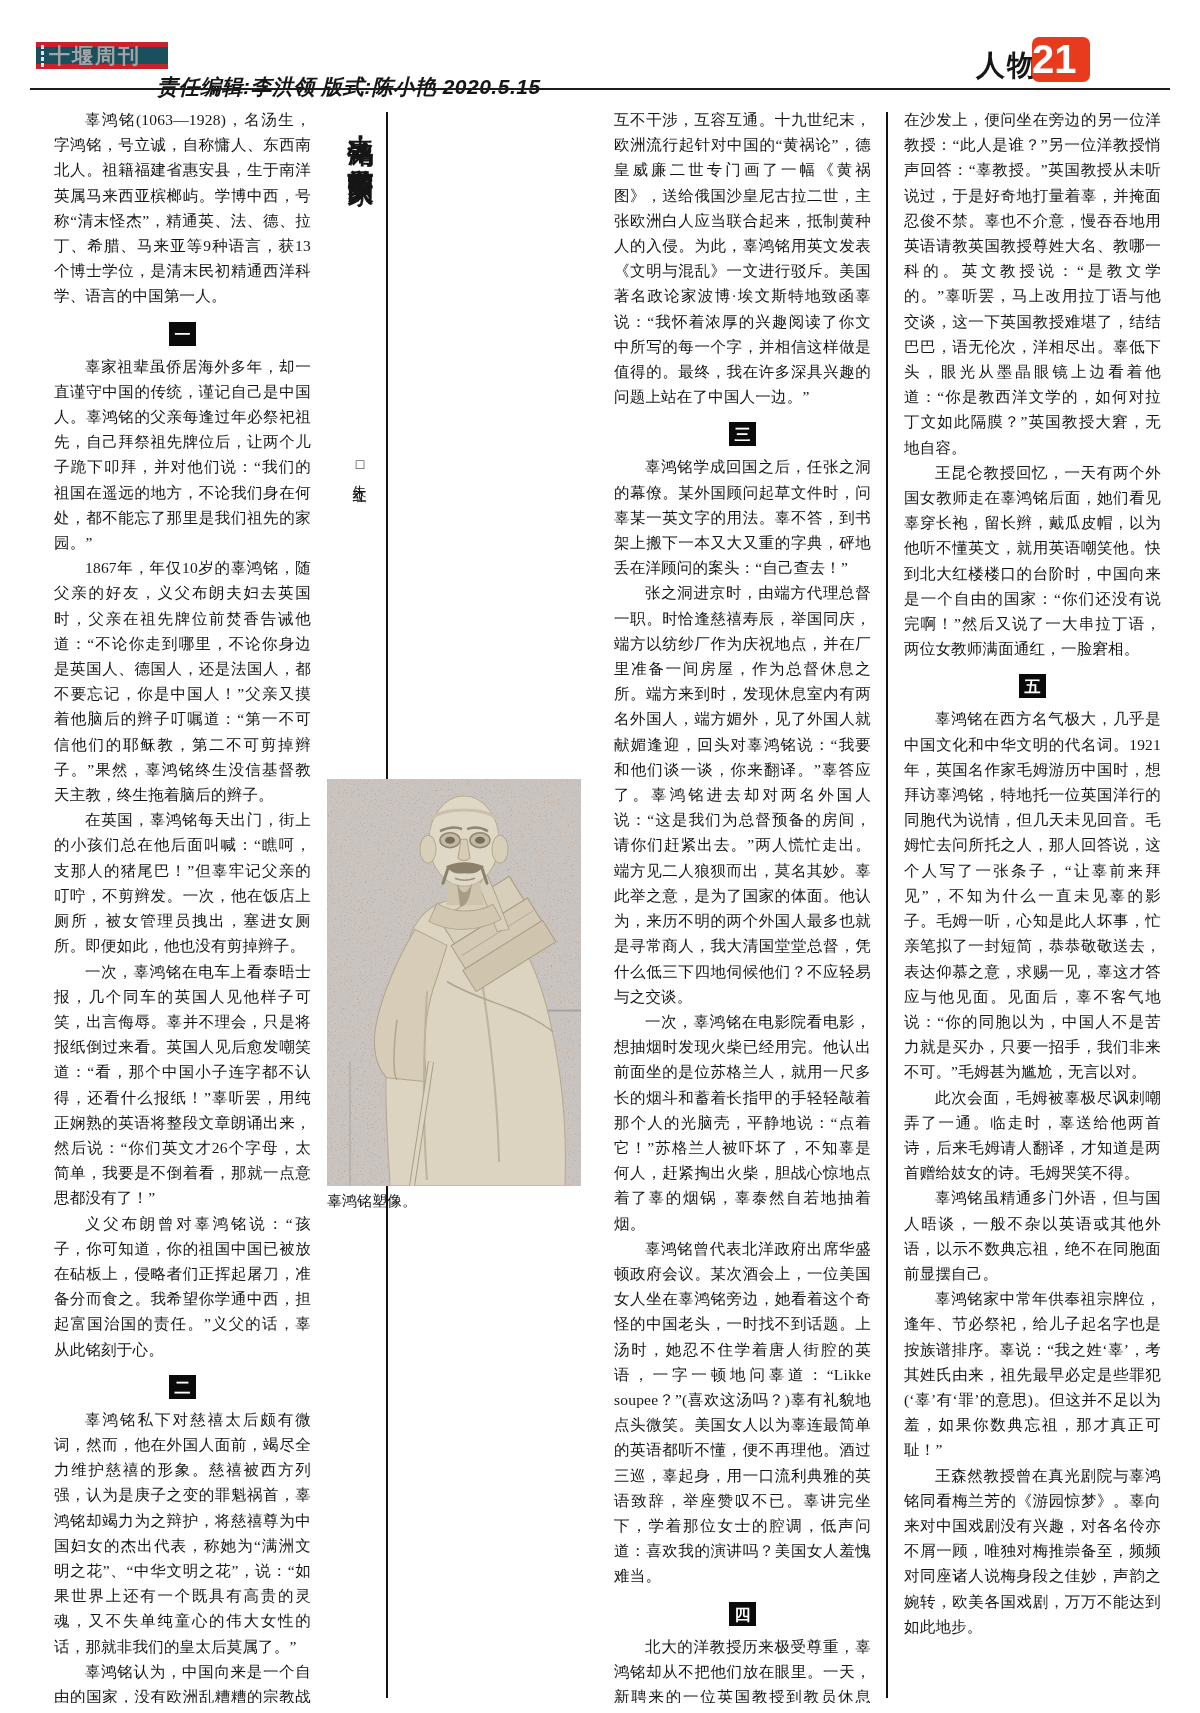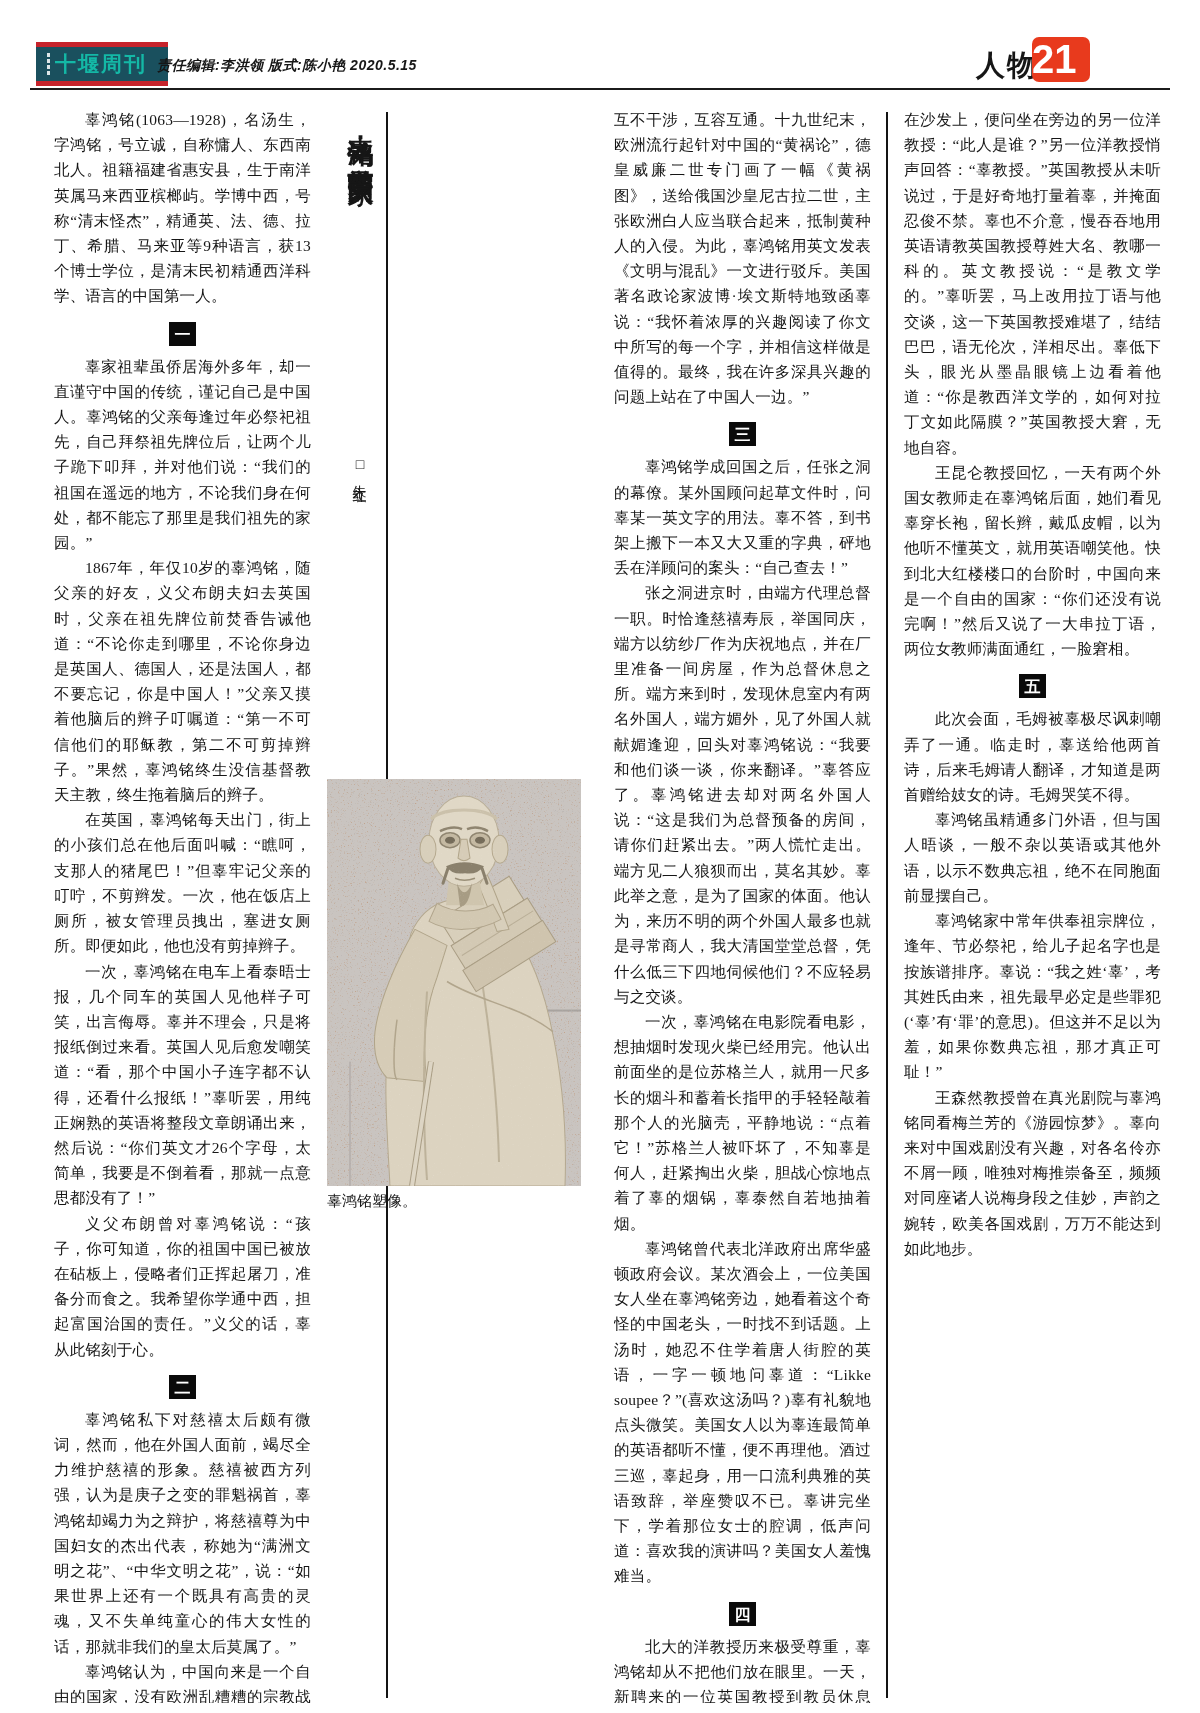--- a/index.html
+++ b/index.html
@@ -3,25 +3,25 @@
 <meta charset="utf-8">
 <style>
   *{margin:0;padding:0;box-sizing:border-box}
   html,body{background:#e9e9e9}
   body{width:1200px;font-family:"Liberation Serif","DejaVu Serif",serif;color:#161616}
   .page{position:relative;width:1200px;height:1713px;background:#ffffff;overflow:hidden;margin:0 auto}
 
   
   .masthead{position:absolute;left:36px;top:42px;width:132px}
   .masthead .stripe{height:5px;background:#c6232b}
-  .masthead .teal{height:34px;background:#1a505e;color:#14b8a6;display:flex;align-items:center;padding-left:11px}
+  .masthead .teal{height:17px;background:#1a505e;color:#a3a3a3;display:flex;align-items:center;padding-left:5px}
   .side-mark{display:flex;flex-direction:column;gap:2px;margin-right:5px}
   .side-mark i{display:block;width:3px;height:4px;background:rgba(255,255,255,.85)}
   .mh-text{font-weight:bold;font-size:21px;letter-spacing:2px;white-space:nowrap}
-  .editors{position:absolute;left:157px;top:57px;font-family:"Liberation Sans",sans-serif;font-style:italic;font-weight:bold;font-size:14px;letter-spacing:.5px}
+  .editors{position:absolute;left:157px;top:73px;font-family:"Liberation Sans",sans-serif;font-style:italic;font-weight:bold;font-size:21px;letter-spacing:.5px}
   .section-label{position:absolute;left:976px;top:46px;font-family:"Liberation Sans",sans-serif;font-weight:bold;font-size:29px;letter-spacing:2px}
   .page-badge{position:absolute;left:1032px;top:37px;width:58px;height:45px;background:#e83a1d;color:#fff;border-radius:7px;text-align:left;font:bold 40px/45px "Liberation Sans",sans-serif}
   .header-rule{position:absolute;left:30px;top:88px;width:1140px;height:2px;background:#1b1b1b}
 
   
   .col{position:absolute;top:107px;width:257px;height:1596px;overflow:hidden;
        font-size:15.5px;line-height:25.2px;text-align:justify;letter-spacing:.2px}
   #col1{left:54px}
   #col3{left:614px}
   #col4{left:904px}
@@ -169,19 +169,20 @@
     <p>一次，辜鸿铭在电影院看电影，想抽烟时发现火柴已经用完。他认出前面坐的是位苏格兰人，就用一尺多长的烟斗和蓄着长指甲的手轻轻敲着那个人的光脑壳，平静地说：“点着它！”苏格兰人被吓坏了，不知辜是何人，赶紧掏出火柴，胆战心惊地点着了辜的烟锅，辜泰然自若地抽着烟。</p>
     <p>辜鸿铭曾代表北洋政府出席华盛顿政府会议。某次酒会上，一位美国女人坐在辜鸿铭旁边，她看着这个奇怪的中国老头，一时找不到话题。上汤时，她忍不住学着唐人街腔的英语，一字一顿地问辜道：“Likke soupee？”(喜欢这汤吗？)辜有礼貌地点头微笑。美国女人以为辜连最简单的英语都听不懂，便不再理他。酒过三巡，辜起身，用一口流利典雅的英语致辞，举座赞叹不已。辜讲完坐下，学着那位女士的腔调，低声问道：喜欢我的演讲吗？美国女人羞愧难当。</p>
     <div class="sec-row"><span class="sec-badge">四</span></div>
     <p>北大的洋教授历来极受尊重，辜鸿铭却从不把他们放在眼里。一天，新聘来的一位英国教授到教员休息室，见一位拖着一根小辫子、土头土脑的老人坐</p>
   </div>
 
   <div class="col" id="col4">
     <p class="cont">在沙发上，便问坐在旁边的另一位洋教授：“此人是谁？”另一位洋教授悄声回答：“辜教授。”英国教授从未听说过，于是好奇地打量着辜，并掩面忍俊不禁。辜也不介意，慢吞吞地用英语请教英国教授尊姓大名、教哪一科的。英文教授说：“是教文学的。”辜听罢，马上改用拉丁语与他交谈，这一下英国教授难堪了，结结巴巴，语无伦次，洋相尽出。辜低下头，眼光从墨晶眼镜上边看着他道：“你是教西洋文学的，如何对拉丁文如此隔膜？”英国教授大窘，无地自容。</p>
     <p>王昆仑教授回忆，一天有两个外国女教师走在辜鸿铭后面，她们看见辜穿长袍，留长辫，戴瓜皮帽，以为他听不懂英文，就用英语嘲笑他。快到北大红楼楼口的台阶时，中国向来是一个自由的国家：“你们还没有说完啊！”然后又说了一大串拉丁语，两位女教师满面通红，一脸窘相。</p>
     <div class="sec-row"><span class="sec-badge">五</span></div>
+    <p>辜鸿铭在西方名气极大，几乎是中国文化和中华文明的代名词。1921年，英国名作家毛姆游历中国时，想拜访辜鸿铭，特地托一位英国洋行的同胞代为说情，但几天未见回音。毛姆忙去问所托之人，那人回答说，这个人写了一张条子，“让辜前来拜见”，不知为什么一直未见辜的影子。毛姆一听，心知是此人坏事，忙亲笔拟了一封短简，恭恭敬敬送去，表达仰慕之意，求赐一见，辜这才答应与他见面。见面后，辜不客气地说：“你的同胞以为，中国人不是苦力就是买办，只要一招手，我们非来不可。”毛姆甚为尴尬，无言以对。</p>
     <p>此次会面，毛姆被辜极尽讽刺嘲弄了一通。临走时，辜送给他两首诗，后来毛姆请人翻译，才知道是两首赠给妓女的诗。毛姆哭笑不得。</p>
     <p>辜鸿铭虽精通多门外语，但与国人晤谈，一般不杂以英语或其他外语，以示不数典忘祖，绝不在同胞面前显摆自己。</p>
     <p>辜鸿铭家中常年供奉祖宗牌位，逢年、节必祭祀，给儿子起名字也是按族谱排序。辜说：“我之姓‘辜’，考其姓氏由来，祖先最早必定是些罪犯(‘辜’有‘罪’的意思)。但这并不足以为羞，如果你数典忘祖，那才真正可耻！”</p>
     <p>王森然教授曾在真光剧院与辜鸿铭同看梅兰芳的《游园惊梦》。辜向来对中国戏剧没有兴趣，对各名伶亦不屑一顾，唯独对梅推崇备至，频频对同座诸人说梅身段之佳妙，声韵之婉转，欧美各国戏剧，万万不能达到如此地步。</p>
   </div>
 
 </div>
 
 </body></html>

